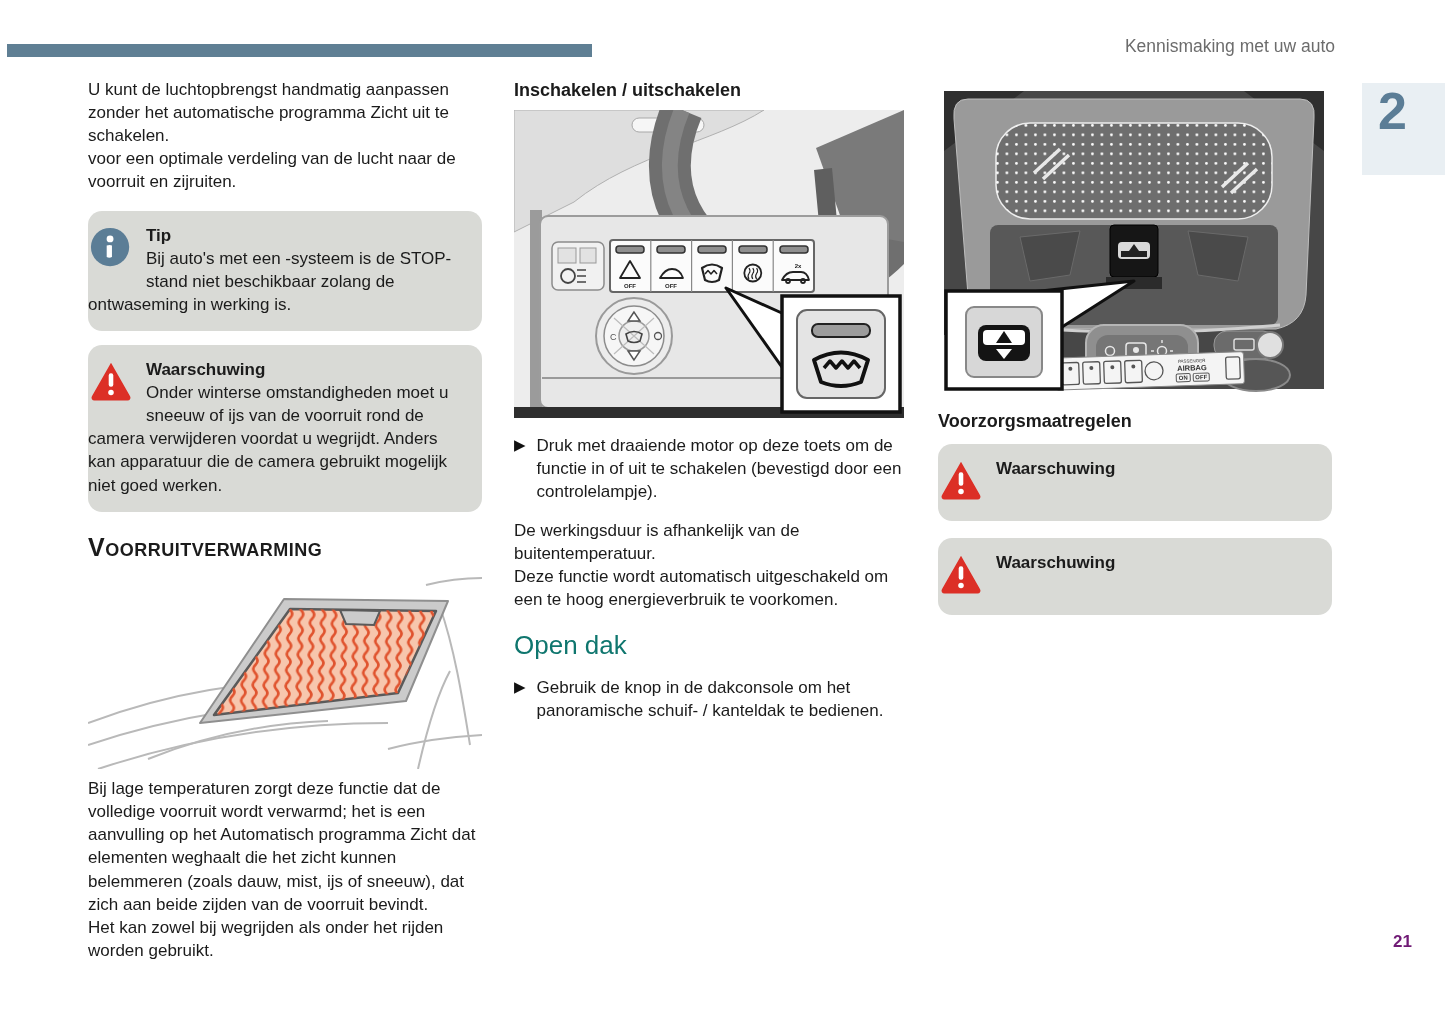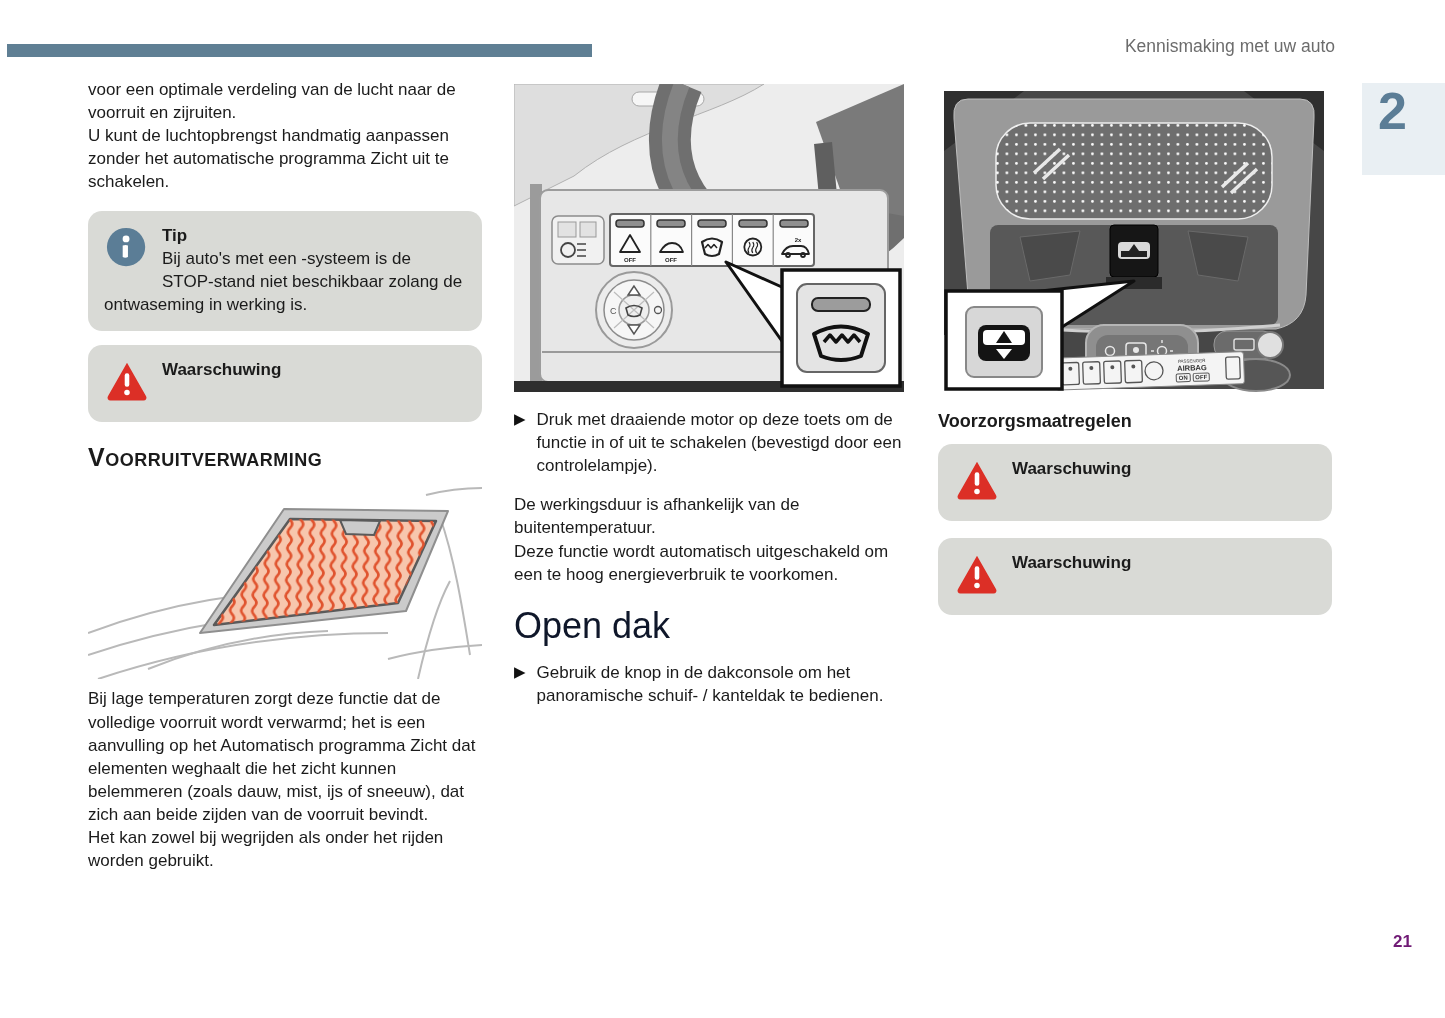--- a/index.html
+++ b/index.html
@@ -9,27 +9,27 @@
   .running-header{position:absolute;top:36px;right:110px;font-size:17.5px;color:#6c6c6c;}
   .chapter-badge{position:absolute;left:1362px;top:83px;width:83px;height:92px;background:#e9eff3;
         display:flex;justify-content:center;align-items:flex-start;padding-top:2px;box-sizing:border-box;}
   .chapter-badge span{font-size:52px;font-weight:bold;color:#5b7d96;line-height:1;margin-right:22px;}
   .col{position:absolute;width:394px;font-size:17px;line-height:1.36;}
   .col1{left:88px;top:78px;}
   .col2{left:514px;top:80px;}
   .col3{left:938px;top:85px;}
   p{margin:0;}
   .gap-top{margin-top:16px;}
-  .notice{background:#d9dad6;border-radius:14px;padding:13px 16px 15px 16px;margin-top:17px;overflow:hidden;}
+  .notice{background:#d9dad6;border-radius:14px;padding:13px 16px 15px 0;margin-top:17px;overflow:hidden;}
   .notice-icon{float:left;width:46px;height:44px;margin:2px 12px 3px 0;}
   .notice-title{font-weight:bold;font-size:17px;}
   h2.section{font-size:25px;font-weight:bold;font-variant:small-caps;letter-spacing:.5px;margin:22px 0 4px 0;line-height:1.1;}
   h3.sub{font-size:18px;font-weight:bold;margin:0 0 8px 0;line-height:1.2;}
   h3.sub2{font-size:18px;font-weight:bold;margin:16px 0 1px 0;line-height:1.2;}
-  h1.open-dak{font-size:36px;font-weight:normal;color:#0f172a;margin:20px 0 10px 0;line-height:1.1;}
+  h1.open-dak{font-size:26px;font-weight:normal;color:#0f766e;margin:20px 0 10px 0;line-height:1.1;}
   .bullet{display:flex;gap:11px;margin-top:16px;}
   .bullet .marker{flex:0 0 auto;font-size:15px;line-height:22px;color:#111;}
   .bullet .btext{flex:1;}
   figure{margin:0;}
   .fig-windshield{width:394px;height:196px;margin:12px 0 8px 0;}
   .fig-dashboard{width:390px;height:308px;margin:4px 0 4px 0;}
   .fig-console{width:392px;height:310px;margin:0 0 10px 0;}
   .page-number{position:absolute;right:33px;bottom:30px;font-size:17px;font-weight:bold;color:#701a75;}
   svg{display:block;}
 </style>
@@ -38,22 +38,22 @@
 
 <div class="page">
 
   <div class="top-bar"></div>
   <div class="running-header">Kennismaking met uw auto</div>
   <div class="chapter-badge">
     <span>2</span>
   </div>
 
   <div class="col col1">
+    <p>U kunt de luchtopbrengst handmatig aanpassen zonder het automatische programma Zicht uit te schakelen.</p>
     <p>voor een optimale verdeling van de lucht naar de voorruit en zijruiten.</p>
-    <p>U kunt de luchtopbrengst handmatig aanpassen zonder het automatische programma Zicht uit te schakelen.</p>
 
     <div class="notice">
       <span class="notice-icon">
         <svg viewBox="0 0 46 46" width="46" height="44">
           <circle cx="22" cy="22" r="20" fill="#5b7d96"></circle>
           <circle cx="22" cy="13.5" r="3.6" fill="#fff"></circle>
           <path d="M18.5,20.5 q3.5,-1.5 5.5,0 l0,12 q-2.8,1.6 -5.5,0 Z" fill="#fff"></path>
         </svg>
       </span>
       <div class="notice-title">Tip</div>
@@ -62,20 +62,21 @@
 
     <div class="notice" style="margin-top:14px;">
       <span class="notice-icon">
         <svg viewBox="0 0 46 44" width="46" height="42">
           <path d="M23,3 L43,38 a3,3 0 0 1 -2.6,4.5 H5.6 A3,3 0 0 1 3,38 Z" fill="#dc2f26"></path>
           <rect x="20.6" y="14" width="4.8" height="14" rx="2.2" fill="#fff"></rect>
           <circle cx="23" cy="34" r="2.9" fill="#fff"></circle>
         </svg>
       </span>
       <div class="notice-title">Waarschuwing</div>
+      <div class="notice-body">Onder winterse omstandigheden moet u sneeuw of ijs van de voorruit rond de camera verwijderen voordat u wegrijdt. Anders kan apparatuur die de camera gebruikt mogelijk niet goed werken.</div>
     </div>
 
     <h2 class="section">Voorruitverwarming</h2>
 
     <figure class="fig-windshield">
       <svg viewBox="0 0 394 196" width="394" height="196">
         <defs>
           <pattern id="wv" width="11" height="16" patternUnits="userSpaceOnUse" patternTransform="rotate(2)">
             <path d="M5.5,-2 q4,4 0,8 q-4,4 0,8 q4,4 0,8" stroke="#e0532e" stroke-width="2.6" fill="none"></path>
           </pattern>
@@ -95,20 +96,21 @@
         <polygon points="126,142 202,36 348,38 310,120" fill="url(#wv)"></polygon>
         <polygon points="252,37 292,38 286,52 258,51" fill="#cbcbcb" stroke="#5a5a5a" stroke-width="2"></polygon>
       </svg>
     </figure>
 
     <p>Bij lage temperaturen zorgt deze functie dat de volledige voorruit wordt verwarmd; het is een aanvulling op het Automatisch programma Zicht dat elementen weghaalt die het zicht kunnen belemmeren (zoals dauw, mist, ijs of sneeuw), dat zich aan beide zijden van de voorruit bevindt.</p>
     <p>Het kan zowel bij wegrijden als onder het rijden worden gebruikt.</p>
   </div>
 
   <div class="col col2">
+    <h3 class="sub">Inschakelen / uitschakelen</h3>
 
     <figure class="fig-dashboard">
       <svg viewBox="0 0 390 308" width="390" height="308">
         <rect x="0" y="0" width="390" height="308" fill="#ededed"></rect>
         <path d="M0,0 L250,0 C200,32 120,44 60,92 L0,122 Z" fill="#dedede" stroke="#b0b0b0"></path>
         <rect x="118" y="8" width="72" height="14" rx="7" fill="#f6f6f6" stroke="#a8a8a8"></rect>
         <g>
           <path d="M168,0 C138,72 162,142 262,172 C304,184 352,172 390,122" fill="none" stroke="#6f6f6f" stroke-width="42"></path>
           <path d="M168,0 C138,72 162,142 262,172" fill="none" stroke="#848484" stroke-width="16"></path>
           <polygon points="302,38 390,0 390,132 332,122" fill="#7a7a7a"></polygon>

